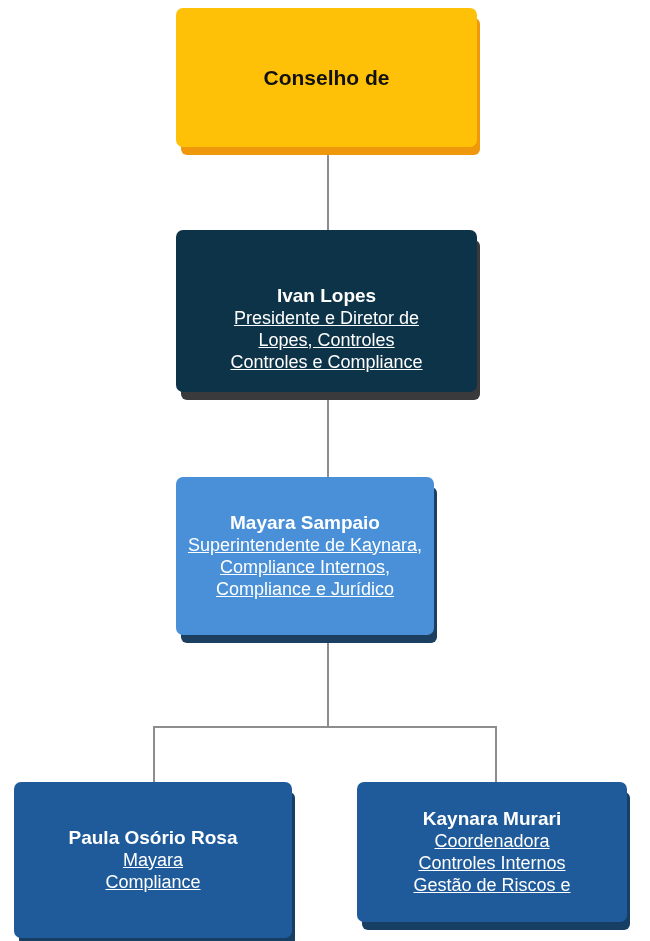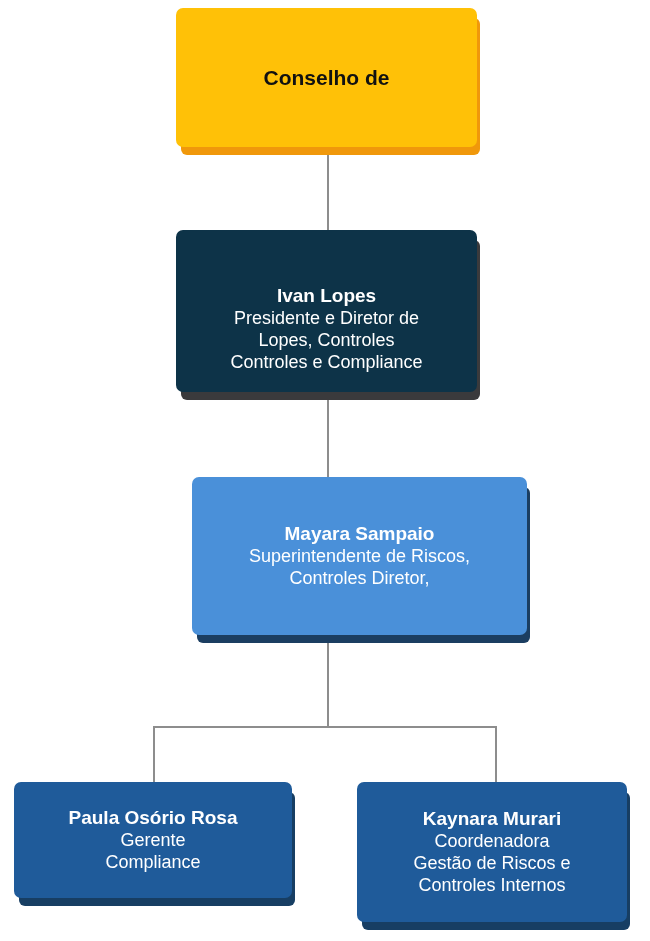--- a/index.html
+++ b/index.html
@@ -47,20 +47,21 @@
     line-height: 1.22;
   }
   .node .node-name {
     font-weight: bold;
     display: block;
     white-space: nowrap;
   }
   .node .node-role {
     font-weight: normal;
     display: block;
+    text-decoration: underline;
   }
 
   
   .node--board {
     background: #ffc107;
     color: #111111;
     box-shadow: 4px 9px 0 -1px #f0980b;
   }
   .node--board .node-name { font-size: 21px; }
 
@@ -112,32 +113,33 @@
     <span class="node-name">Conselho de</span>
   </div>
 
   <div class="node node--director" style="left:176px; top:230px; width:301px; height:162px;">
     <span class="node-name">Ivan Lopes</span>
     <span class="node-role">Presidente e Diretor de</span>
     <span class="node-role">Lopes, Controles</span>
     <span class="node-role">Controles e Compliance</span>
   </div>
 
-  <div class="node node--superintendent" style="left:192px; top:477px; width:335px; height:158px;">
+  <div class="node node--superintendent" style="left:176px; top:477px; width:258px; height:158px;">
     <span class="node-name">Mayara Sampaio</span>
-    <span class="node-role">Superintendente de Riscos,</span>
-    <span class="node-role">Controles Diretor,</span>
+    <span class="node-role">Superintendente de Kaynara,</span>
+    <span class="node-role">Compliance Internos,</span>
+    <span class="node-role">Compliance e Jurídico</span>
   </div>
 
-  <div class="node node--staff" style="left:14px; top:782px; width:278px; height:116px;">
+  <div class="node node--staff" style="left:14px; top:782px; width:278px; height:156px;">
     <span class="node-name">Paula Osório Rosa</span>
-    <span class="node-role">Gerente</span>
+    <span class="node-role">Mayara</span>
     <span class="node-role">Compliance</span>
   </div>
 
   <div class="node node--staff" style="left:357px; top:782px; width:270px; height:140px;align-items:center;">
     <span class="node-name">Kaynara Murari</span>
     <span class="node-role">Coordenadora</span>
+    <span class="node-role">Controles Internos</span>
     <span class="node-role">Gestão de Riscos e</span>
-    <span class="node-role">Controles Internos</span>
   </div>
 
 </div>
 
 </body></html>

